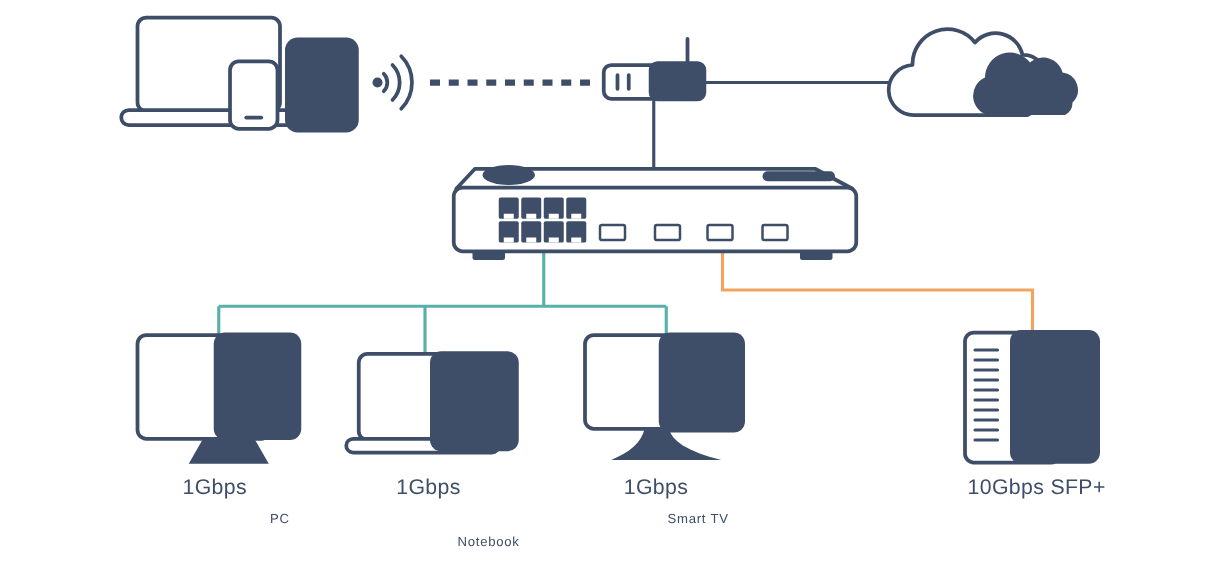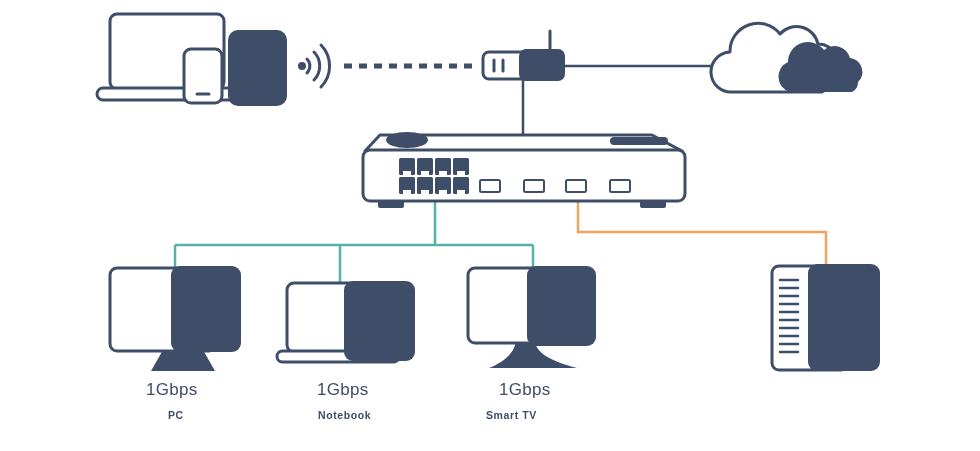--- a/index.html
+++ b/index.html
@@ -37,22 +37,23 @@
     color:var(--navy);
     white-space:nowrap;
   }
   .speed{
     font-size:17px;
     font-weight:500;
     letter-spacing:0.3px;
   }
   .sub{
     font-size:10.5px;
-    font-weight:700;
+    font-weight:400;
     letter-spacing:0.6px;
+    margin-left:48px;
   }
 </style>
 </head>
 <body>
 
 <div class="stage">
 
   <svg width="980" height="451" viewBox="0 0 980 451">
 
     <line class="dash" x1="344" y1="66" x2="478" y2="66"></line>
@@ -155,18 +156,19 @@
         <line class="s2" x1="780" y1="352" x2="798" y2="352"></line>
       </g>
       <rect class="f" x="808" y="264" width="72" height="107" rx="9"></rect>
     </g>
   </svg>
 
   <div class="label speed" style="left:146px;top:380px">1Gbps</div>
   <div class="label sub" style="left:168px;top:409px">PC</div>
 
   <div class="label speed" style="left:317px;top:380px">1Gbps</div>
-  <div class="label sub" style="left:318px;top:409px">Notebook</div>
+  <div class="label sub" style="left:318px;top:428px">Notebook</div>
 
   <div class="label speed" style="left:499px;top:380px">1Gbps</div>
   <div class="label sub" style="left:486px;top:409px">Smart TV</div>
 
+  <div class="label speed" style="left:774px;top:380px">10Gbps SFP+</div>
 </div>
 
 </body></html>

